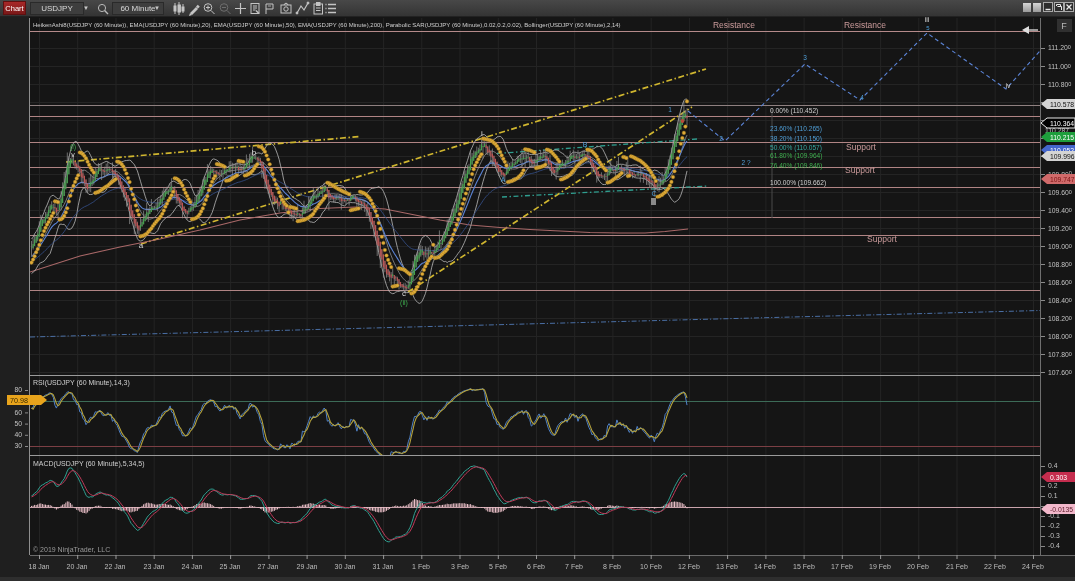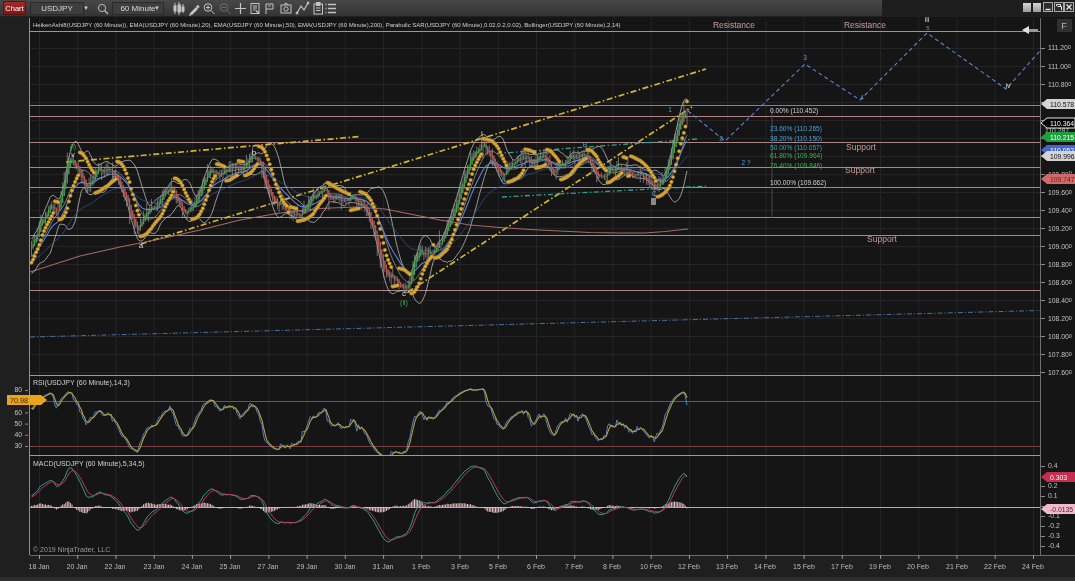--- a/index.html
+++ b/index.html
@@ -611,21 +611,21 @@
     <text x="927" y="22" font-size="7" fill="#d8d8d8" text-anchor="middle" font-family="Liberation Sans, sans-serif">iii</text>
     <text x="928" y="30" font-size="6" fill="#4f9fd8" text-anchor="middle" font-family="Liberation Sans, sans-serif">5</text>
     <text x="1008" y="88" font-size="7" fill="#d8d8d8" text-anchor="middle" font-family="Liberation Sans, sans-serif">iv</text>
     <rect x="651" y="198" width="5" height="7" fill="#8a8a8a"></rect>
     <path d="M1024,30 H1038" stroke="#e0e0e0" stroke-width="1.3" fill="none"></path>
     <path d="M1022,30 l7,-4 v8 Z" fill="#e0e0e0"></path>
     <rect x="1057" y="19" width="15" height="13" fill="#303030"></rect>
     <text x="1064" y="29" font-size="9" fill="#b9b9b9" text-anchor="middle" font-family="Liberation Sans, sans-serif">F</text>
   </svg>
 
-<div style="position:absolute;left:0;top:0;width:882px;height:17px;background:linear-gradient(#484848,#343434);border-bottom:1px solid #222">
+<div style="position:absolute;left:0;top:0;width:1075px;height:17px;background:linear-gradient(#484848,#343434);border-bottom:1px solid #222">
  <div style="position:absolute;left:3px;top:1px;width:23px;height:14px;background:linear-gradient(#a82828,#7a1818);border:1px solid #5e1010;color:#fff;font-size:7.5px;text-align:center;line-height:13px">Chart</div>
  <div style="position:absolute;left:30px;top:2px;width:54px;height:13px;background:#3e3e3e;border:1px solid #2a2a2a;color:#d8d8d8;font-size:8px;line-height:12px;text-align:center">USDJPY</div>
  <div style="position:absolute;left:83px;top:5px;color:#c8c8c8;font-size:6px">▼</div>
  <svg width="14" height="14" viewBox="0 0 14 14" style="position:absolute;left:96px;top:2px">
       <circle cx="6" cy="6" r="3.6" stroke="#b9b9b9" fill="none"></circle>
       <path d="M8.6,8.6 L12,12" stroke="#b9b9b9" stroke-width="1.4"></path>
     </svg>
  <div style="position:absolute;left:112px;top:2px;width:52px;height:13px;background:#3e3e3e;border:1px solid #2a2a2a;color:#d8d8d8;font-size:8px;line-height:12px;text-align:center">60 Minute</div>
  <div style="position:absolute;left:154px;top:5px;color:#c8c8c8;font-size:6px">▼</div>
  <svg width="350" height="17" viewBox="0 0 350 17" style="position:absolute;left:0;top:0">

